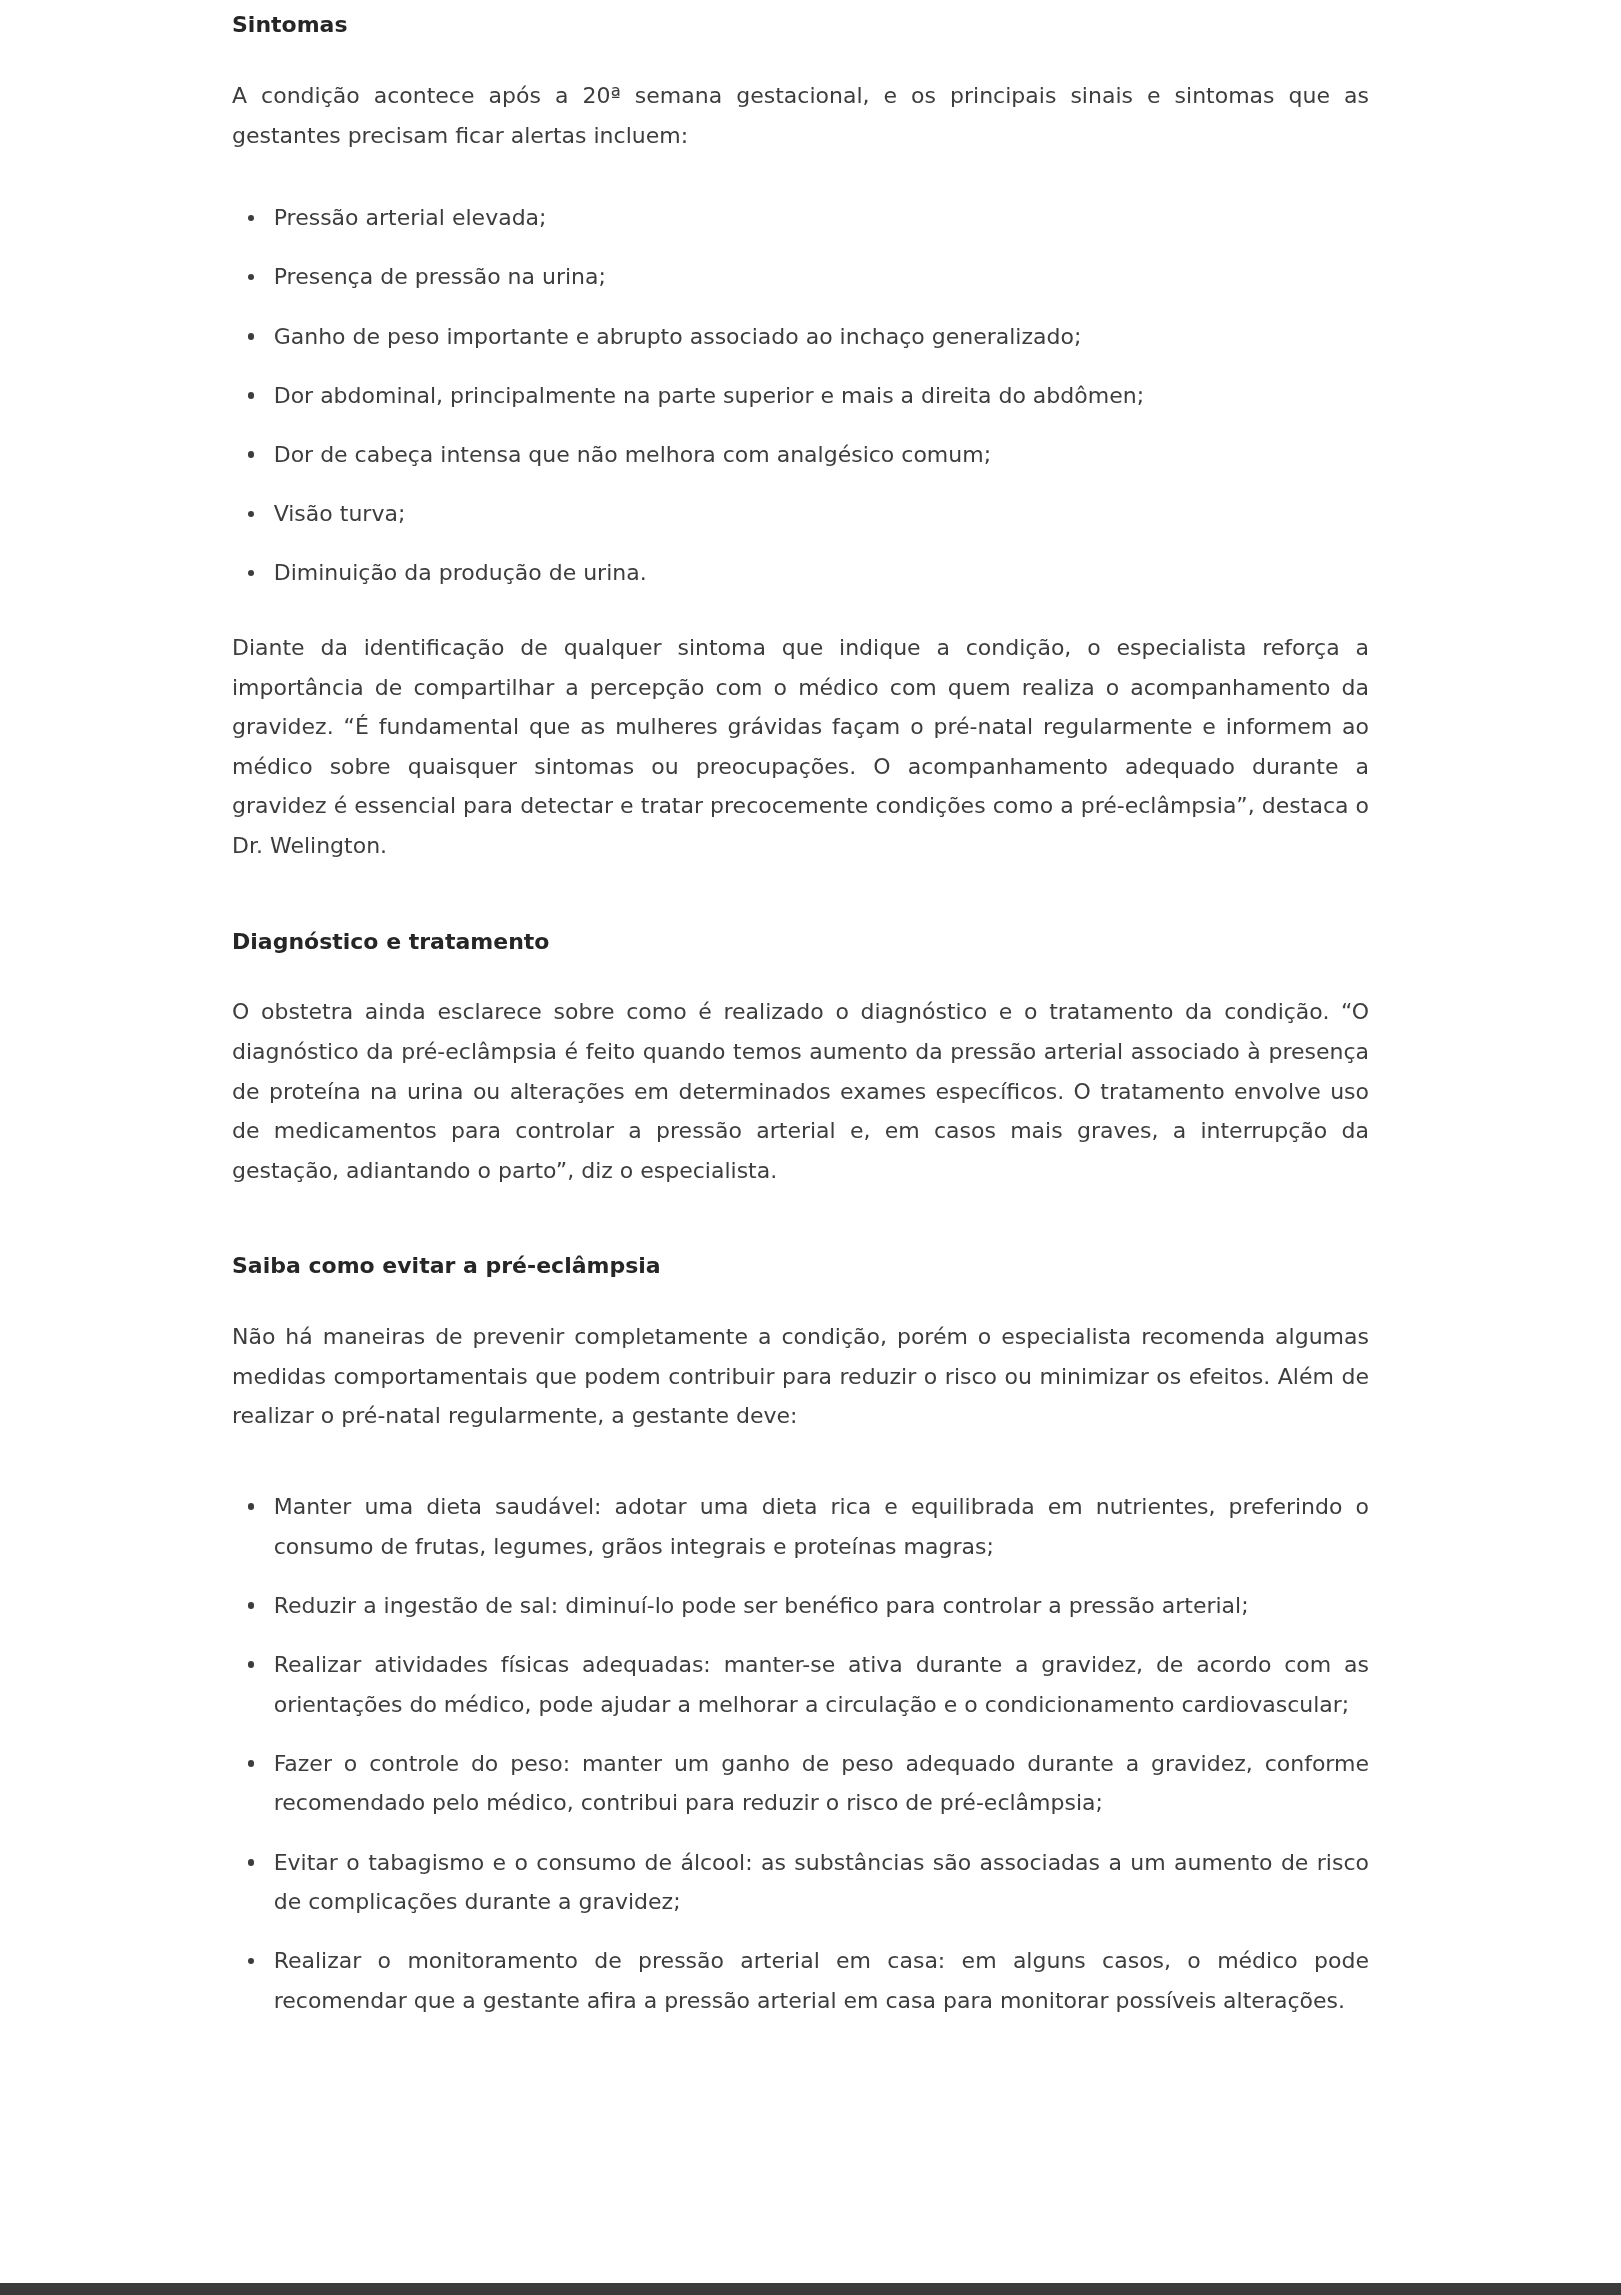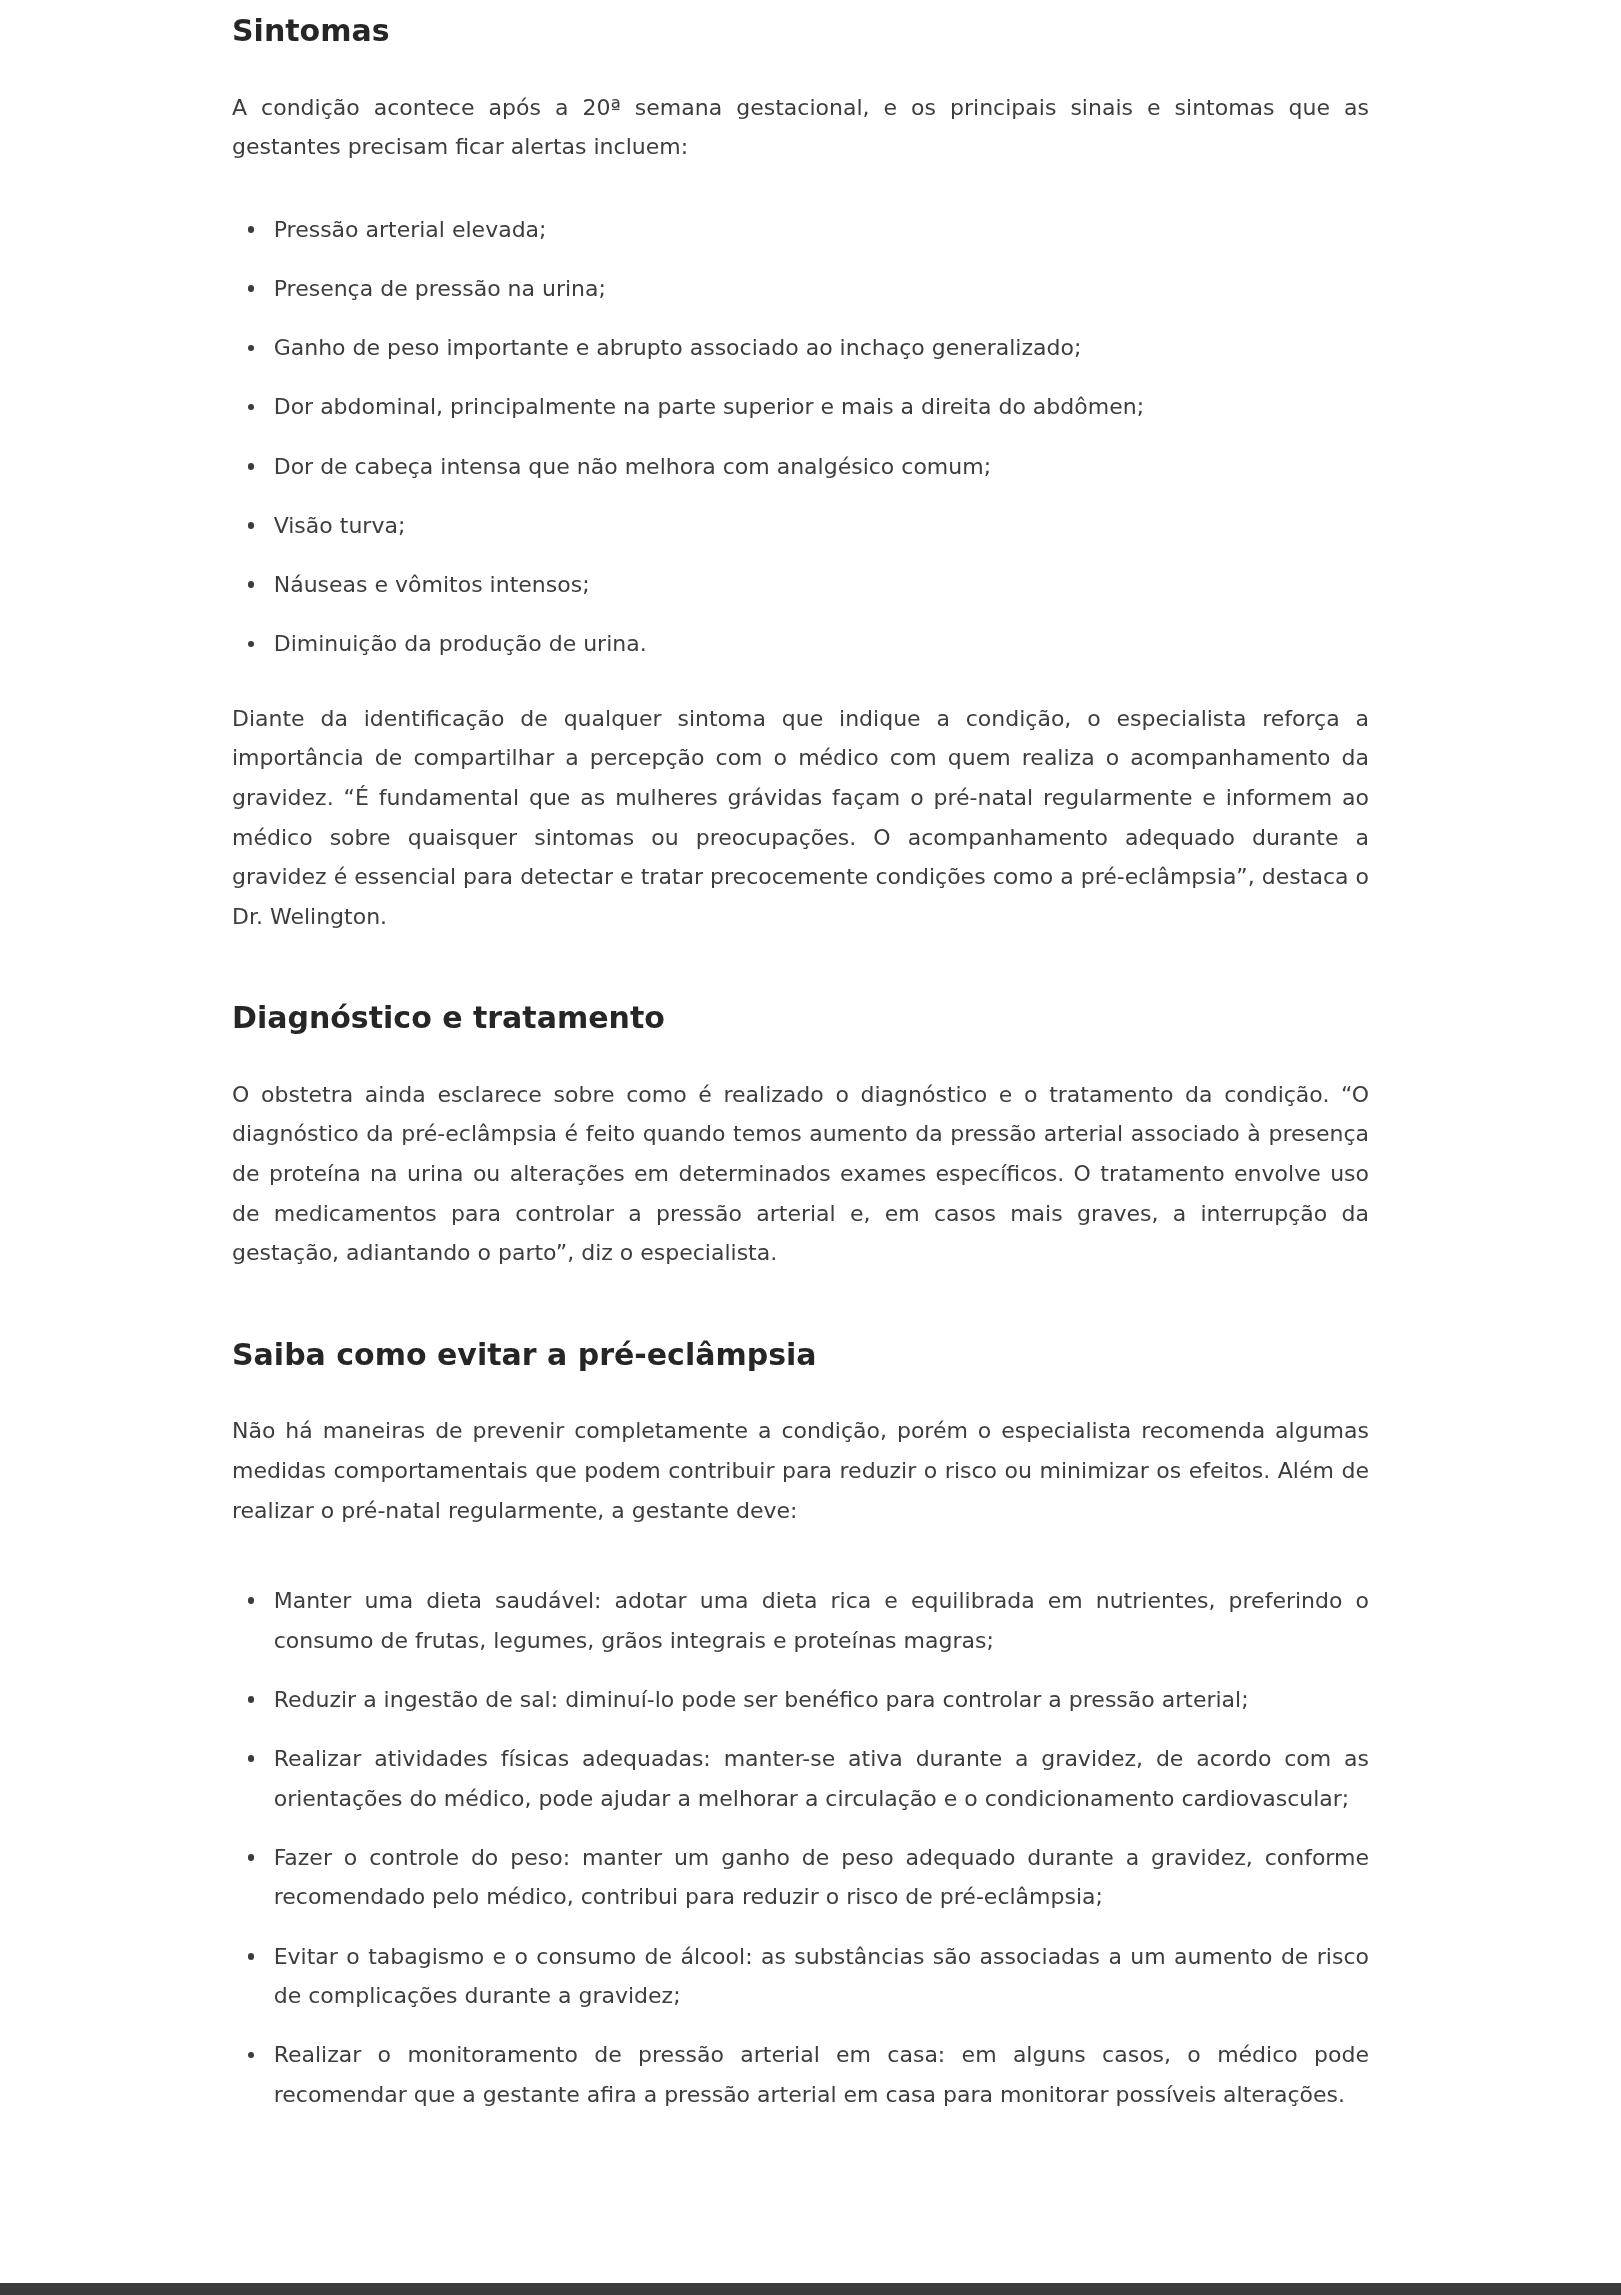--- a/index.html
+++ b/index.html
@@ -17,21 +17,21 @@
     position: absolute;
     left: 232px;
     top: 9.2px;
     width: 1153px;
     color: #3d3d3d;
     font-size: 22px;
     line-height: 1.8;
     text-align: justify;
   }
   .heading {
-    font-size: 30px;
+    font-size: 22px;
     font-weight: 700;
     color: #262626;
     text-align: left;
     margin: 60px 0 0 0;
     line-height: 1.45;
   }
   .heading.first { margin-top: 0; }
   .para { margin: 35px 16px 0 0; }
   .bullet-list {
     list-style: none;
@@ -72,21 +72,20 @@
 
   <p class="para">A condição acontece após a 20ª semana gestacional, e os principais sinais e sintomas que as gestantes precisam ficar alertas incluem:</p>
 
   <ul class="bullet-list">
     <li class="bullet-item">Pressão arterial elevada;</li>
     <li class="bullet-item">Presença de pressão na urina;</li>
     <li class="bullet-item">Ganho de peso importante e abrupto associado ao inchaço generalizado;</li>
     <li class="bullet-item">Dor abdominal, principalmente na parte superior e mais a direita do abdômen;</li>
     <li class="bullet-item">Dor de cabeça intensa que não melhora com analgésico comum;</li>
     <li class="bullet-item">Visão turva;</li>
-    <li class="bullet-item">Náuseas e vômitos intensos;</li>
     <li class="bullet-item">Diminuição da produção de urina.</li>
   </ul>
 
   <p class="para">Diante da identificação de qualquer sintoma que indique a condição, o especialista reforça a importância de compartilhar a percepção com o médico com quem realiza o acompanhamento da gravidez. “É fundamental que as mulheres grávidas façam o pré-natal regularmente e informem ao médico sobre quaisquer sintomas ou preocupações. O acompanhamento adequado durante a gravidez é essencial para detectar e tratar precocemente condições como a pré-eclâmpsia”, destaca o Dr. Welington.</p>
 
   <h2 class="heading">Diagnóstico e tratamento</h2>
 
   <p class="para">O obstetra ainda esclarece sobre como é realizado o diagnóstico e o tratamento da condição. “O diagnóstico da pré-eclâmpsia é feito quando temos aumento da pressão arterial associado à presença de proteína na urina ou alterações em determinados exames específicos. O tratamento envolve uso de medicamentos para controlar a pressão arterial e, em casos mais graves, a interrupção da gestação, adiantando o parto”, diz o especialista.</p>
 
   <h2 class="heading">Saiba como evitar a pré-eclâmpsia</h2>

